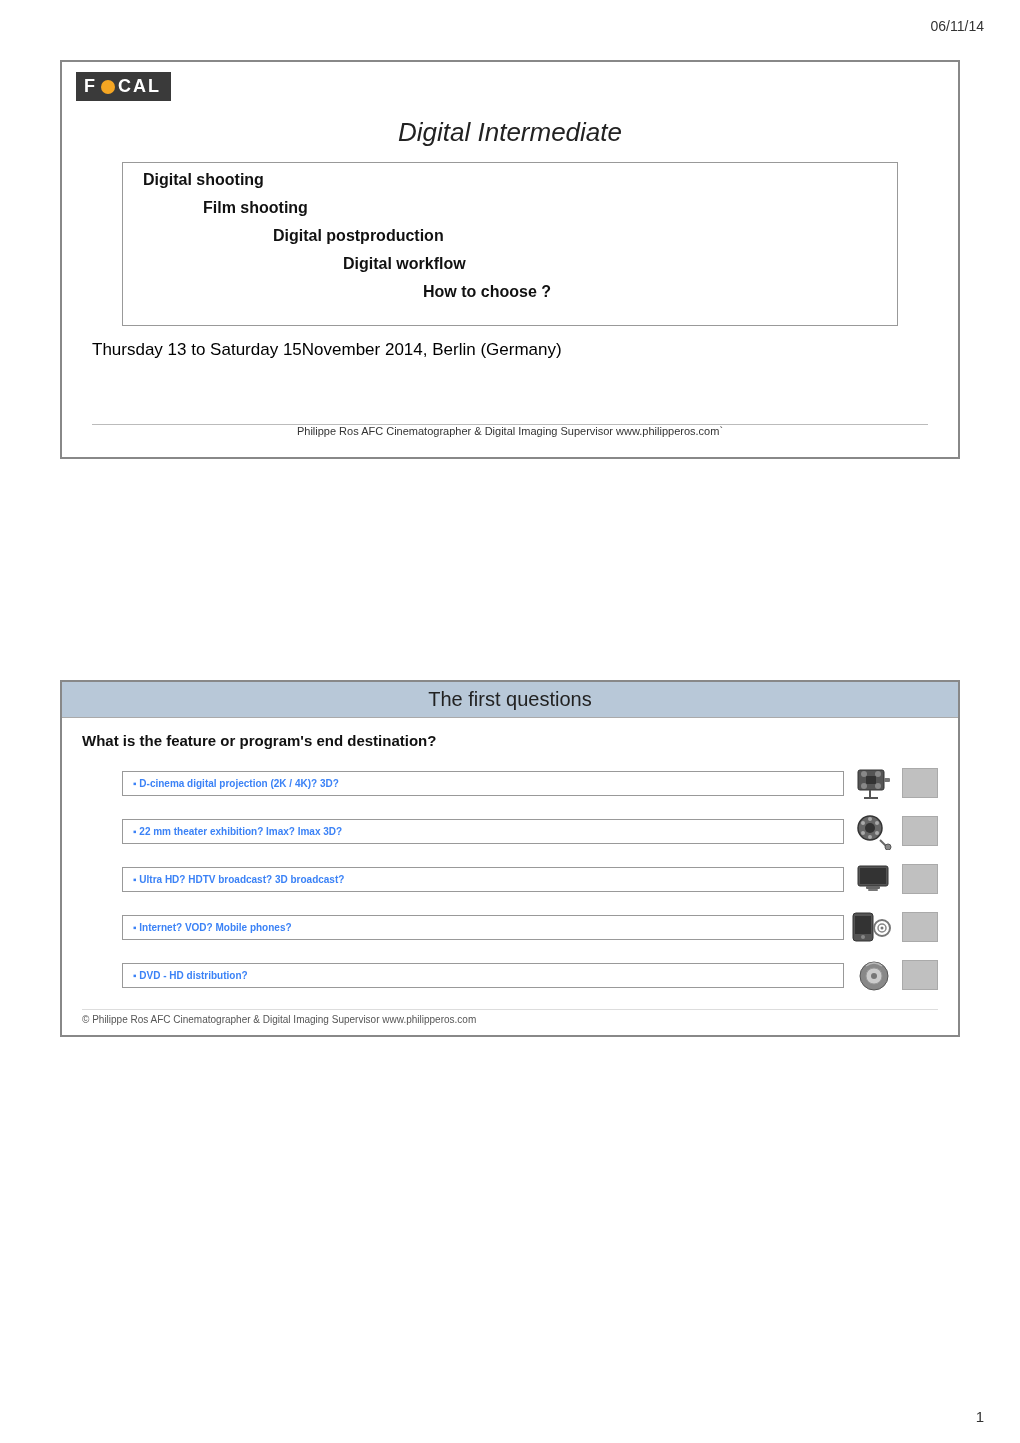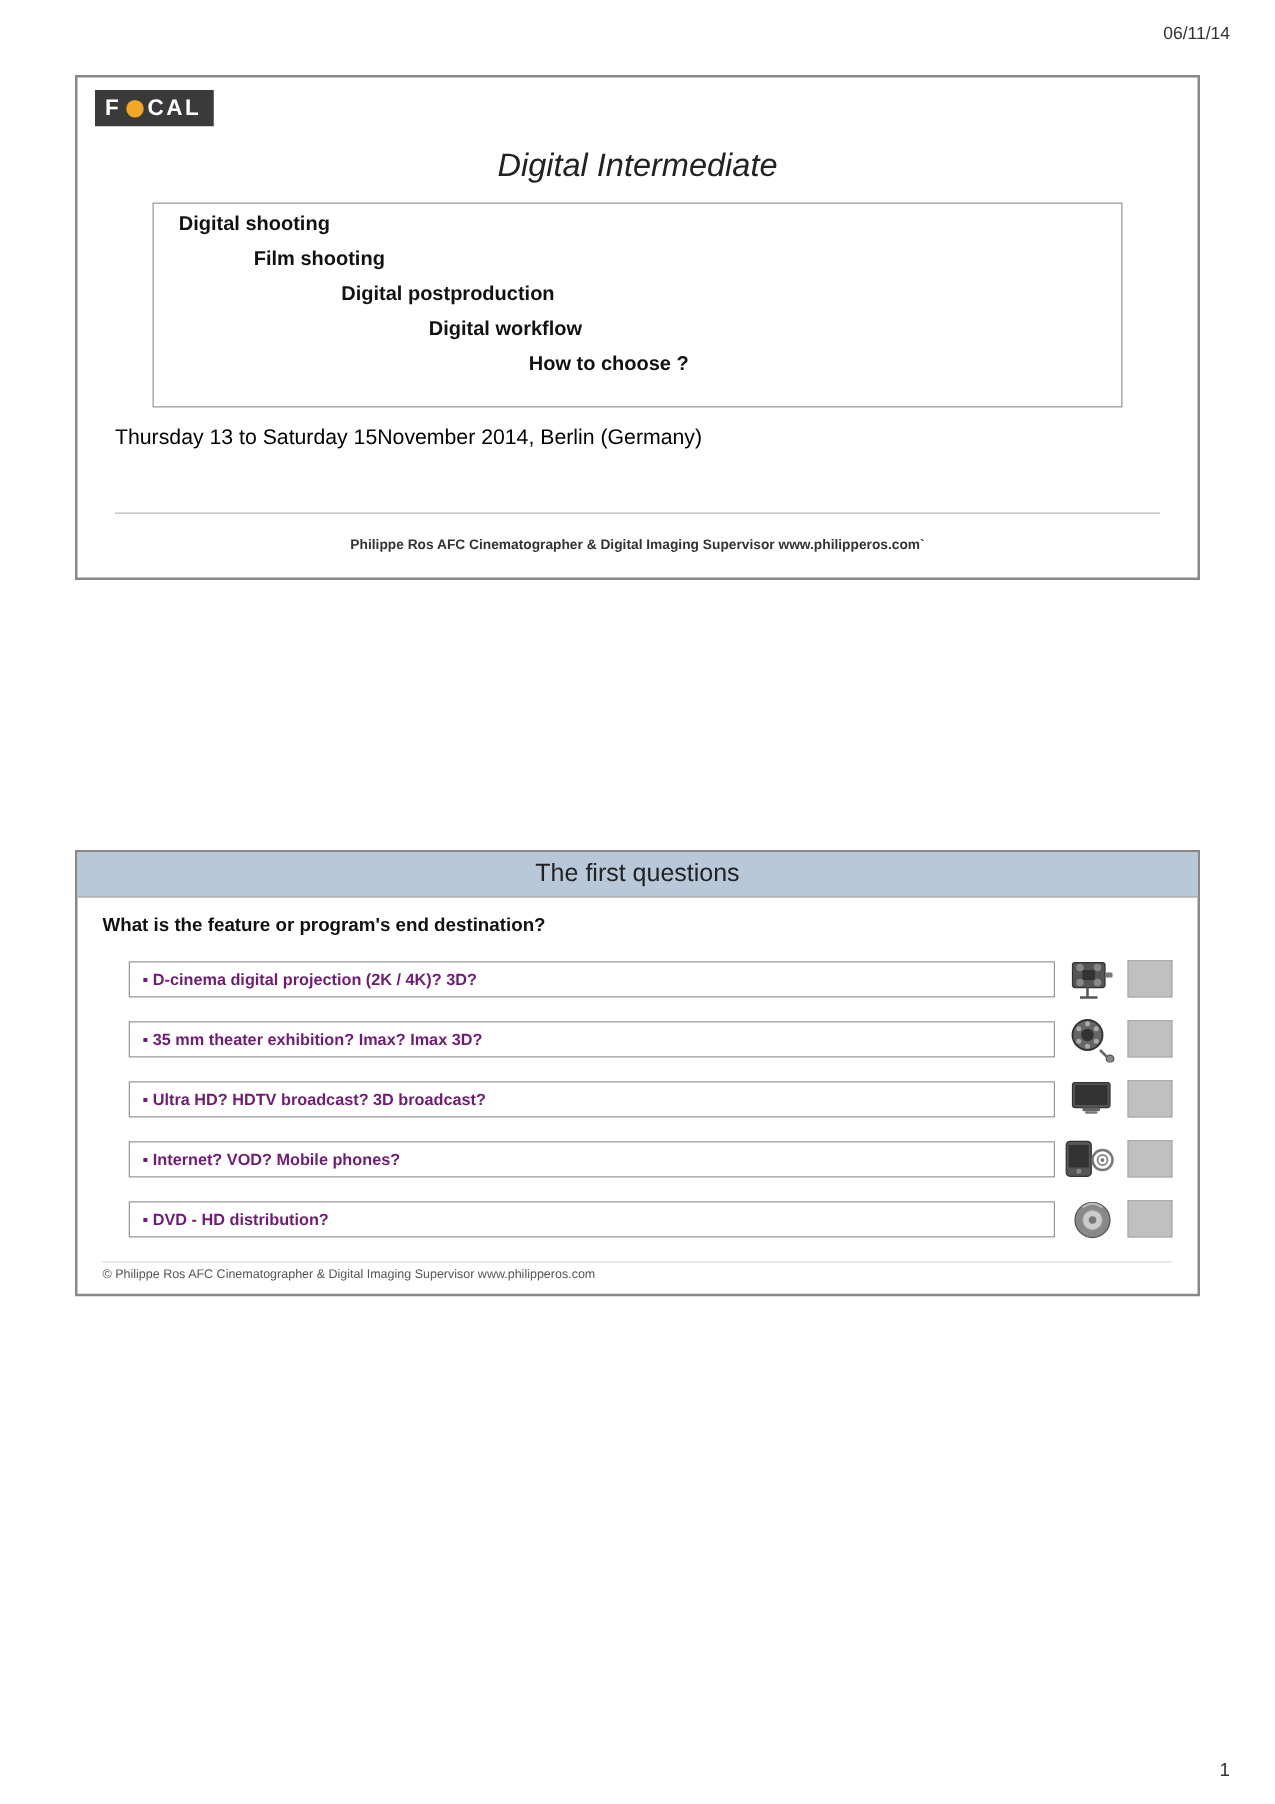--- a/index.html
+++ b/index.html
@@ -124,26 +124,26 @@
 
     .slide1-date {
       font-size: 17px;
       color: #000000;
       margin: 10px 0 10px 0;
       text-align: left;
     }
 
     .slide1-footer {
       border-top: 1px solid #bbb;
-      margin-top: 10px;
-      padding: 19px 10px 6px 10px;
+      margin-top: 24px;
+      padding: 0 10px 6px 10px;
       text-align: center;
       font-size: 11px;
       color: #333;
-      font-weight: bold;
+      font-weight: normal;
     }
 
     
     .slide2 {
       position: absolute;
       top: 680px;
       left: 60px;
       right: 60px;
       border: 2px solid #888;
       background: #fff;
@@ -179,25 +179,25 @@
     .slide2-row {
       display: flex;
       align-items: center;
       margin-bottom: 8px;
     }
 
     .slide2-row-text {
       flex: 1;
       border: 1.5px solid #999;
       padding: 6px 10px;
-      font-size: 13px;
-      font-weight: bold;
-      color: #701a75;
+      font-size: 10px;
+      font-weight: bold;
+      color: #3b82f6;
       background: #fff;
-      margin-left: 21px;
+      margin-left: 40px;
     }
 
     .slide2-row-icon {
       width: 44px;
       height: 40px;
       margin-left: 8px;
       display: flex;
       align-items: center;
       justify-content: center;
       font-size: 26px;
@@ -265,21 +265,21 @@
             <rect x="10" y="12" width="10" height="8" rx="1" fill="#333"></rect>
             <rect x="28" y="14" width="6" height="4" rx="1" fill="#777"></rect>
             <line x1="14" y1="26" x2="14" y2="34" stroke="#555" stroke-width="2"></line>
             <line x1="8" y1="34" x2="22" y2="34" stroke="#555" stroke-width="2"></line>
           </svg>
         </div>
         <div class="slide2-row-bar"></div>
       </div>
 
       <div class="slide2-row">
-        <div class="slide2-row-text">▪ 35 mm theater exhibition?    Imax? Imax 3D?</div>
+        <div class="slide2-row-text">▪ 22 mm theater exhibition?    Imax? Imax 3D?</div>
         <div class="slide2-row-icon">
           <svg width="36" height="38" viewBox="0 0 36 38">
             <circle cx="14" cy="16" r="12" fill="#666" stroke="#333" stroke-width="1.5"></circle>
             <circle cx="14" cy="16" r="5" fill="#333"></circle>
             <circle cx="14" cy="7" r="2" fill="#aaa"></circle>
             <circle cx="14" cy="25" r="2" fill="#aaa"></circle>
             <circle cx="7" cy="11" r="2" fill="#aaa"></circle>
             <circle cx="21" cy="11" r="2" fill="#aaa"></circle>
             <circle cx="7" cy="21" r="2" fill="#aaa"></circle>
             <circle cx="21" cy="21" r="2" fill="#aaa"></circle>

